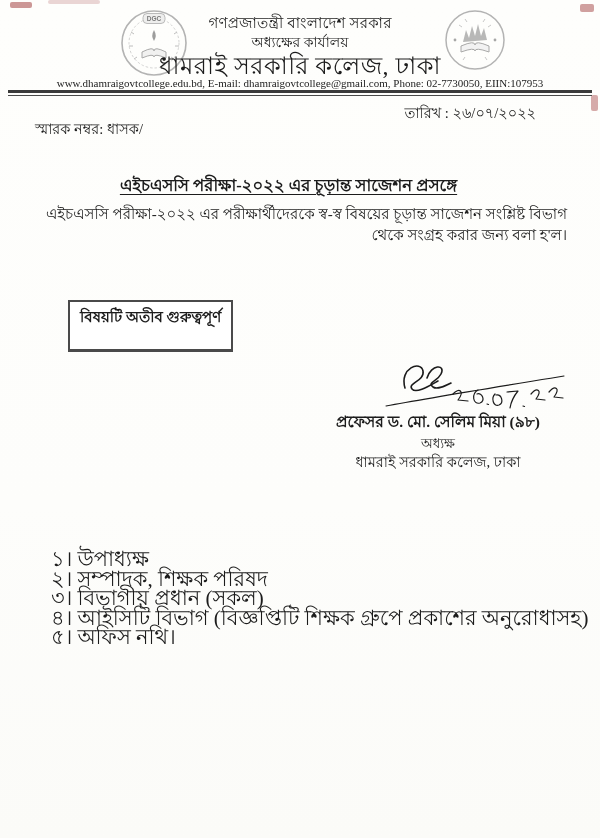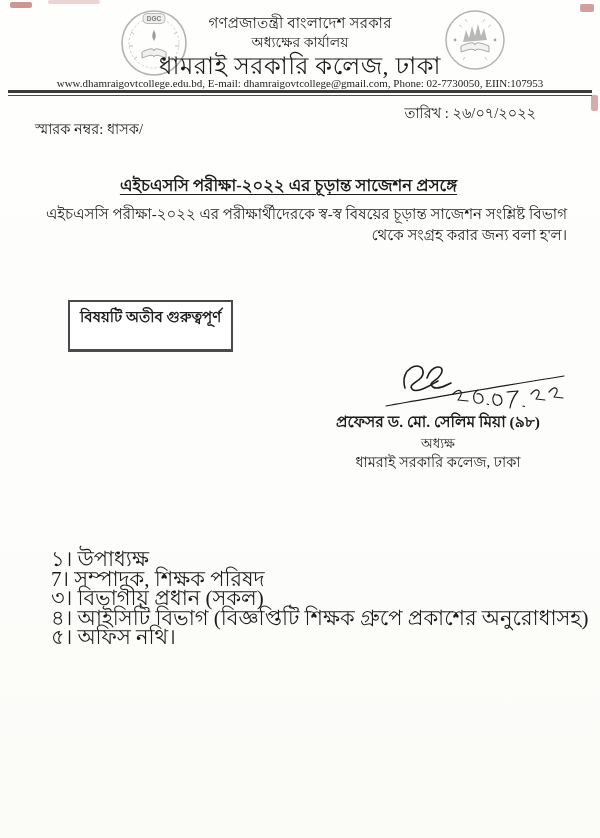--- a/index.html
+++ b/index.html
@@ -125,19 +125,19 @@
   </svg>
 
   <div class="signer">
     <div class="signer-name">প্রফেসর ড. মো. সেলিম মিয়া (৯৮)</div>
     <div class="signer-desig">অধ্যক্ষ</div>
     <div class="signer-inst">ধামরাই সরকারি কলেজ, ঢাকা</div>
   </div>
 
   <ul class="dist-list">
     <li>১। উপাধ্যক্ষ</li>
-    <li>7। সম্পাদক, শিক্ষক পরিষদ</li>
+    <li>২। সম্পাদক, শিক্ষক পরিষদ</li>
     <li>৩। বিভাগীয় প্রধান (সকল)</li>
     <li>৪। আইসিটি বিভাগ (বিজ্ঞপ্তিটি শিক্ষক গ্রুপে প্রকাশের অনুরোধাসহ)</li>
     <li>৫। অফিস নথি।</li>
   </ul>
 
 </div>
 
 </body></html>

